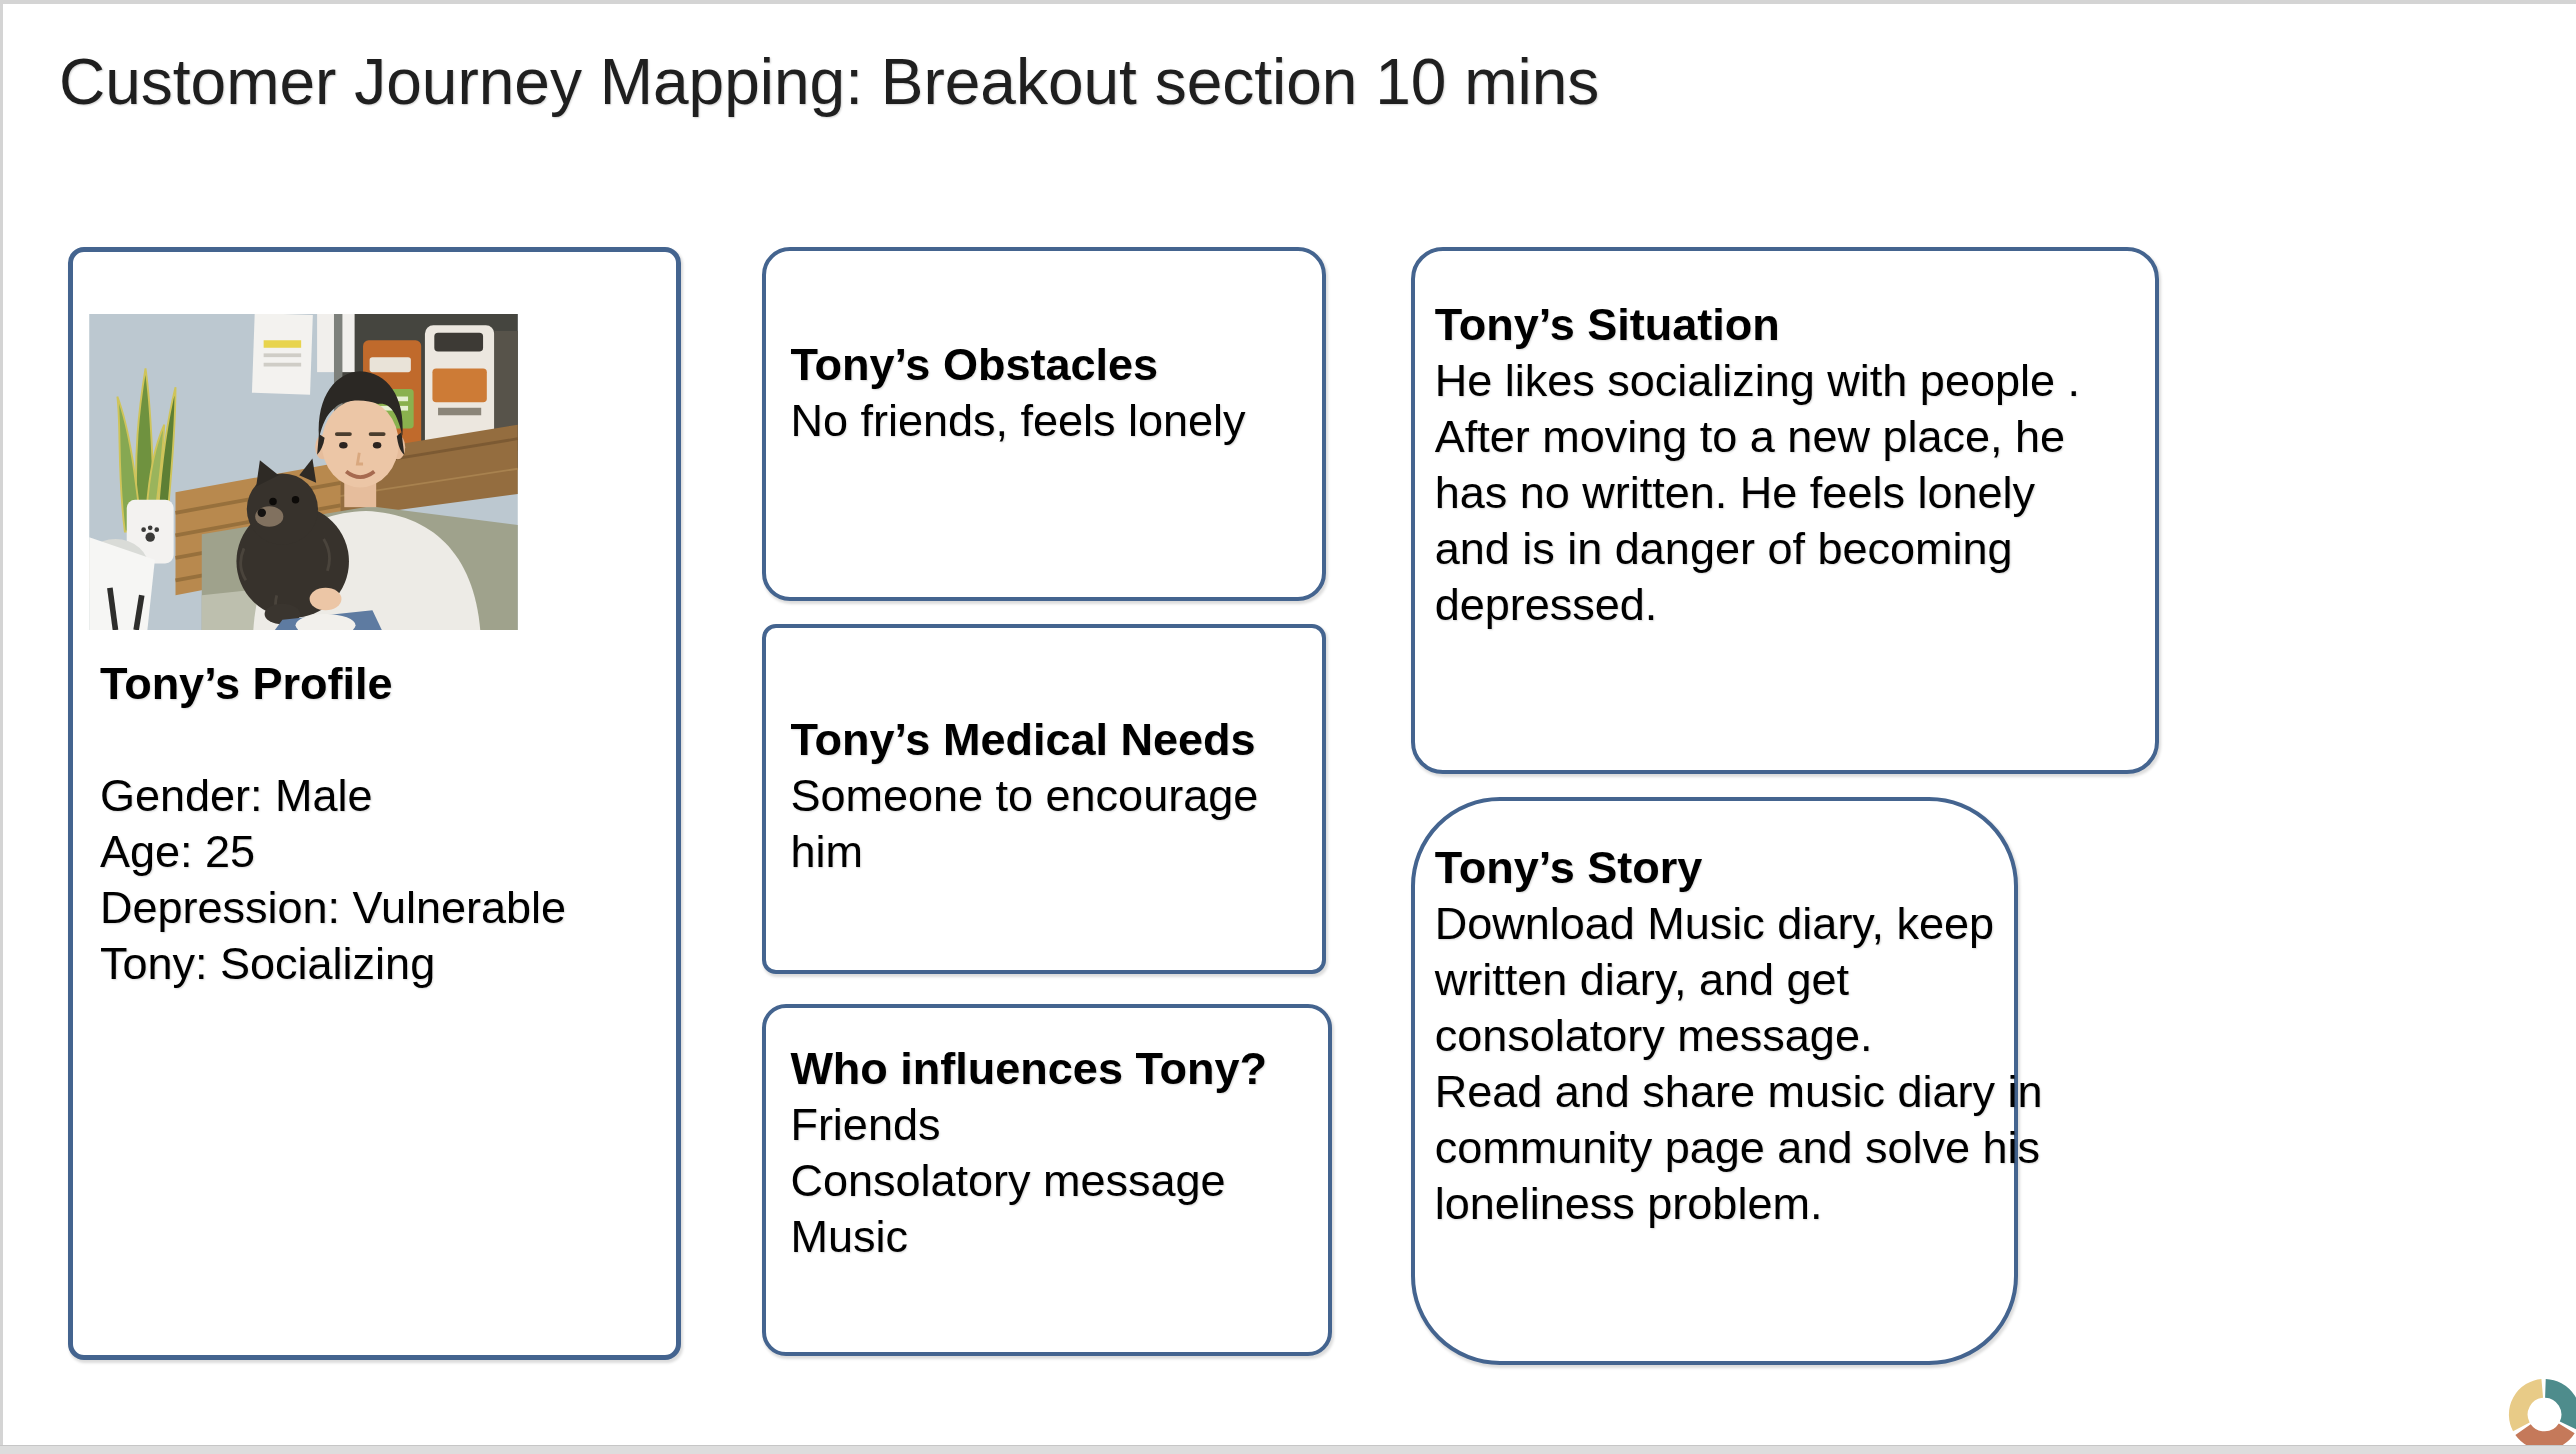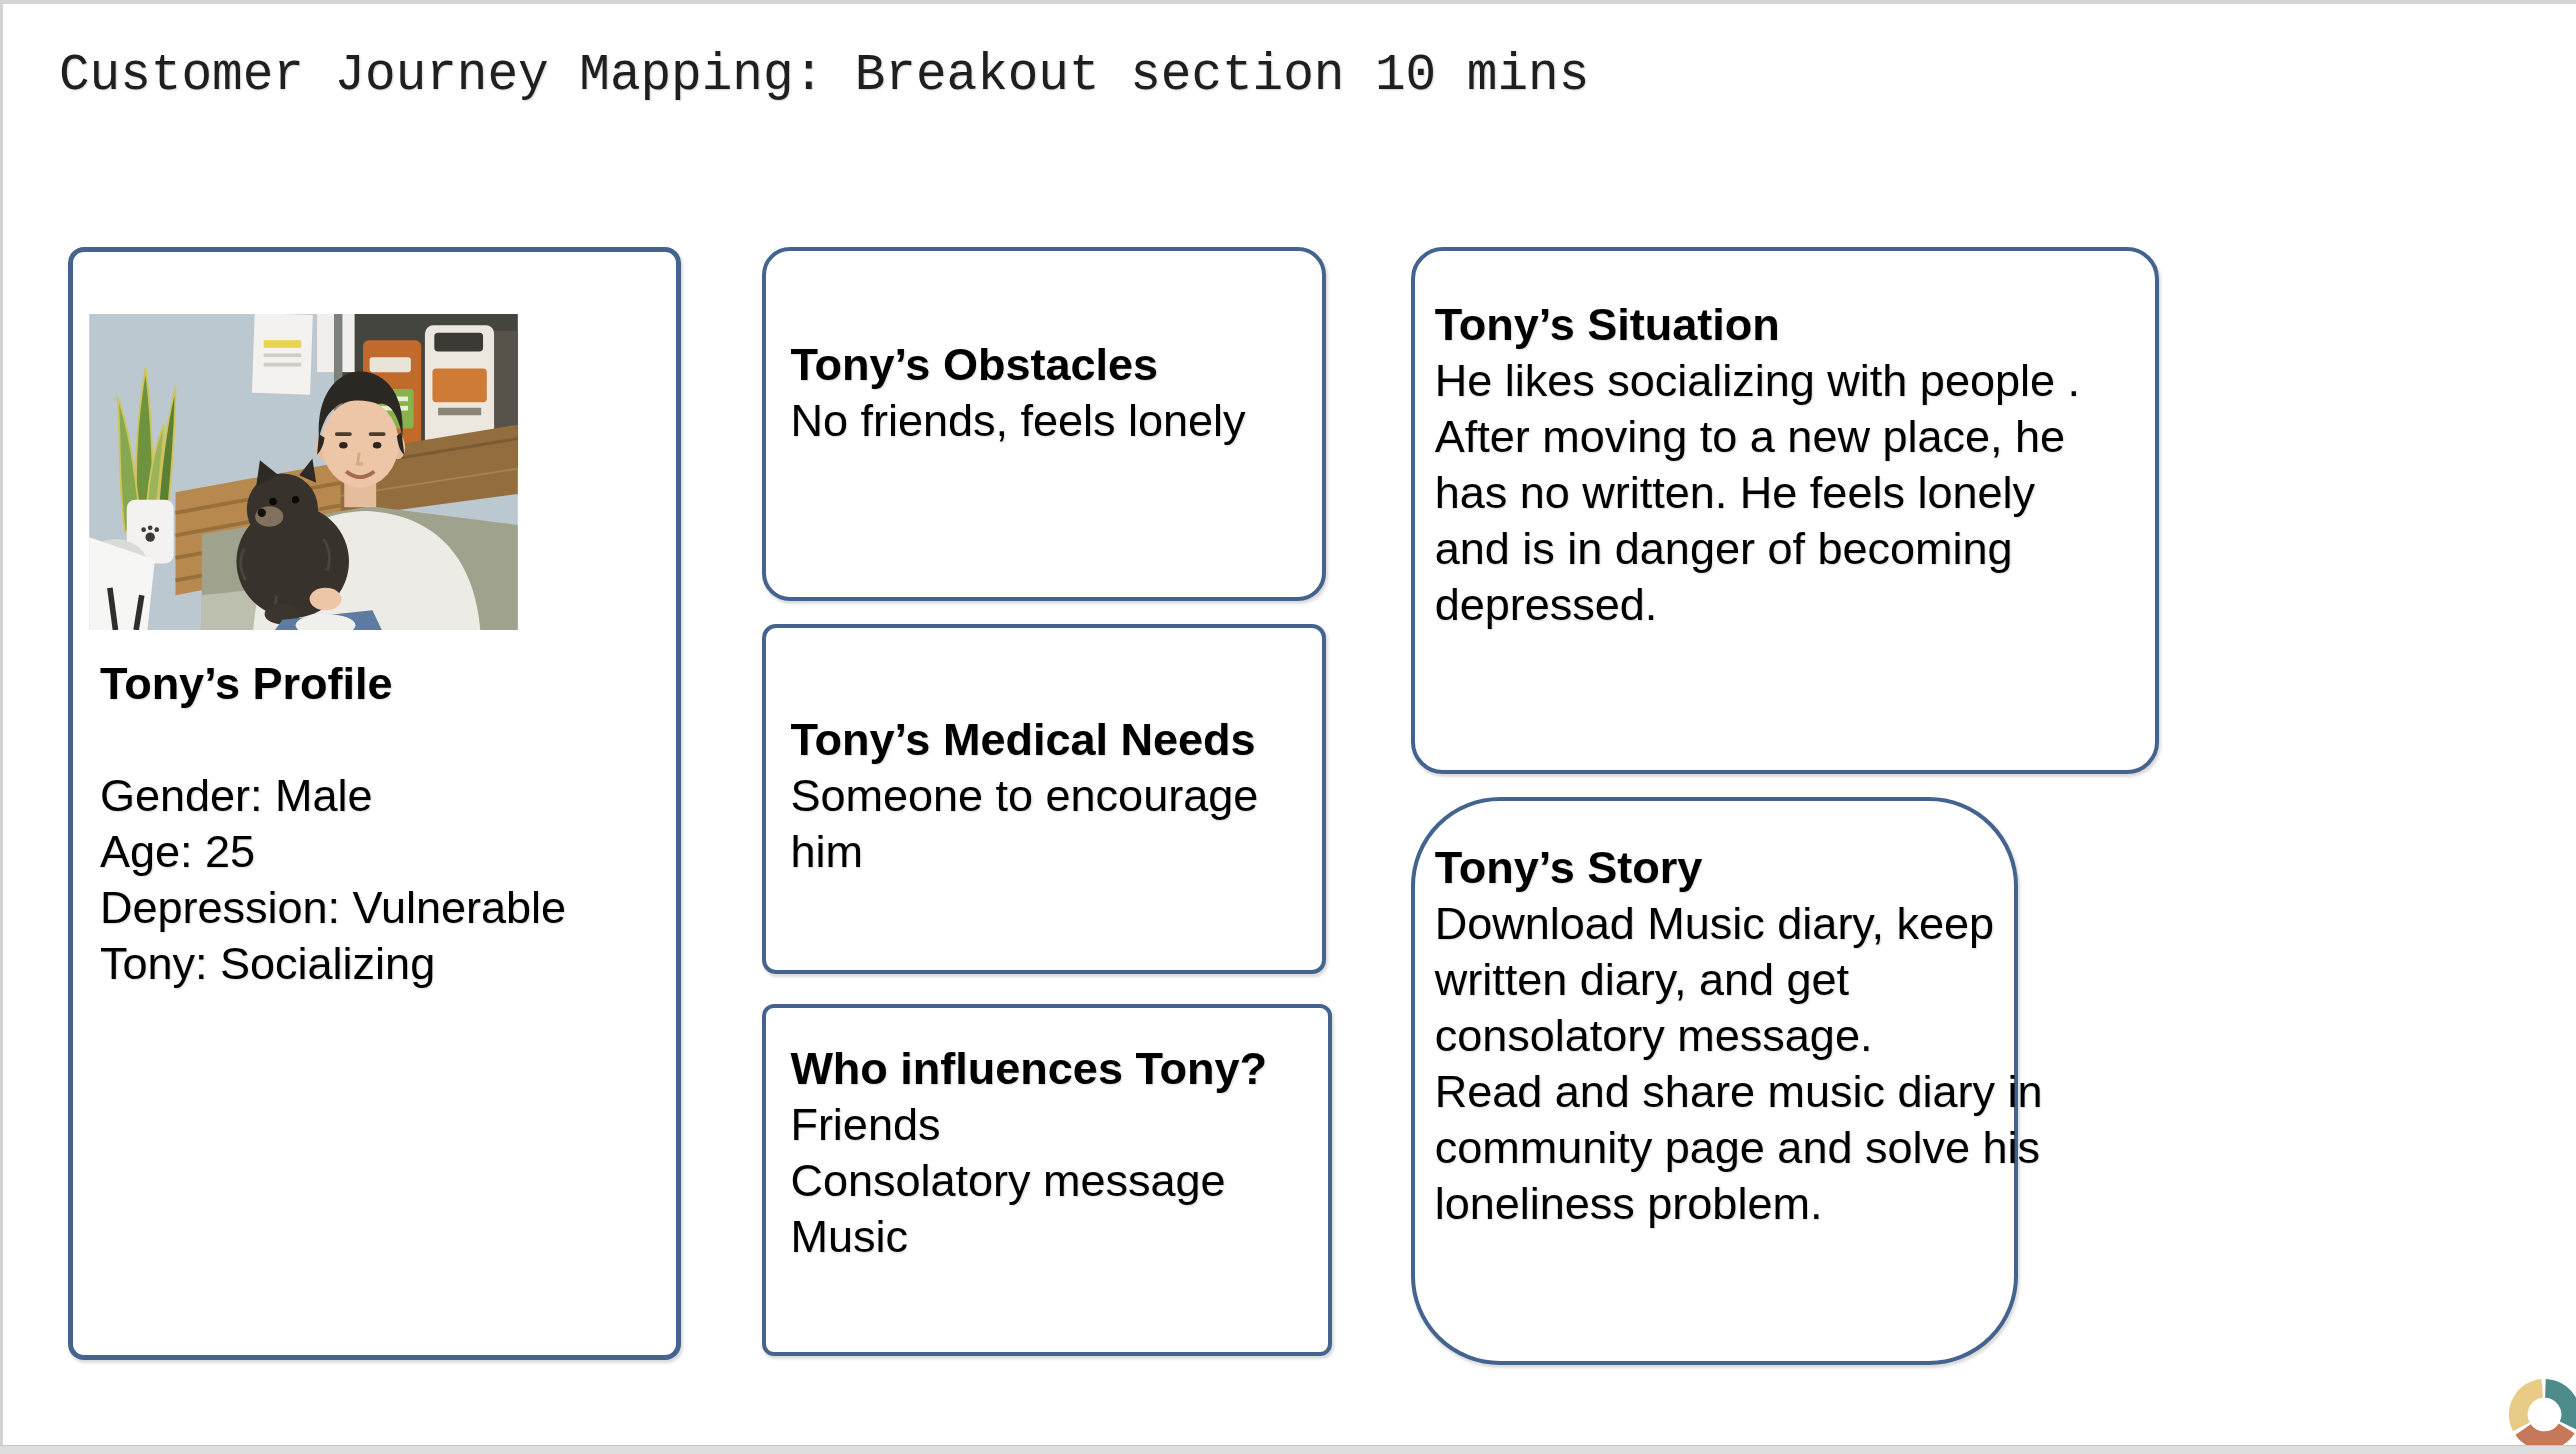--- a/index.html
+++ b/index.html
@@ -7,33 +7,33 @@
     position:relative;width:2576px;height:1454px;background:#ffffff;
     font-family:"Liberation Sans","DejaVu Sans",sans-serif;color:#000;
   }
   
   .strip-top{position:absolute;left:0;top:0;width:2576px;height:3.8px;background:#d4d4d4;}
   .strip-left{position:absolute;left:0;top:0;width:2.8px;height:1454px;background:#d4d4d4;}
   .strip-bottom{position:absolute;left:0;top:1445px;width:2576px;height:9.4px;background:#dddddd;border-top:0.9px solid #c6c6c6;box-sizing:border-box;}
 
   .slide-title{
     position:absolute;left:59px;top:50px;
-    font-family:Liberation Mono, monospace;
-    font-size:51px;line-height:1.0;color:#1f1f1f;white-space:nowrap;
+    font-family:Liberation Sans, sans-serif;
+    font-size:64px;line-height:1.0;color:#1f1f1f;white-space:nowrap;
     text-shadow:0.9px 0.9px 1.9px rgba(0,0,0,0.18);
   }
 
   .card{
     position:absolute;background:#ffffff;border:4.7px solid #44648f;
     box-sizing:border-box;box-shadow:1.9px 2.8px 2.8px rgba(0,0,0,0.14);
   }
   .card-profile   {left:68px;  top:247px; width:613px; height:1113px;border-radius:16px;border-width:5.6px;}
   .card-obstacles {left:762px; top:247px; width:564px; height:354px; border-radius:28px;}
   .card-medical   {left:762px; top:624px; width:564px; height:350px; border-radius:14px;}
-  .card-influences{left:762px; top:1004px;width:570px; height:352px; border-radius:12px;}
+  .card-influences{left:762px; top:1004px;width:570px; height:352px; border-radius:24px;}
   .card-situation {left:1411px;top:247px; width:748px; height:527px; border-radius:32px;}
   .card-story     {left:1411px;top:797px; width:607px; height:568px; border-radius:89px;}
 
   .card-text{
     position:absolute;font-size:45px;line-height:56px;
     text-shadow:0.9px 0.9px 1.9px rgba(0,0,0,0.16);
   }
   .card-text .heading{font-weight:bold;}
   .tline{min-height:56px;white-space:nowrap;}
 

